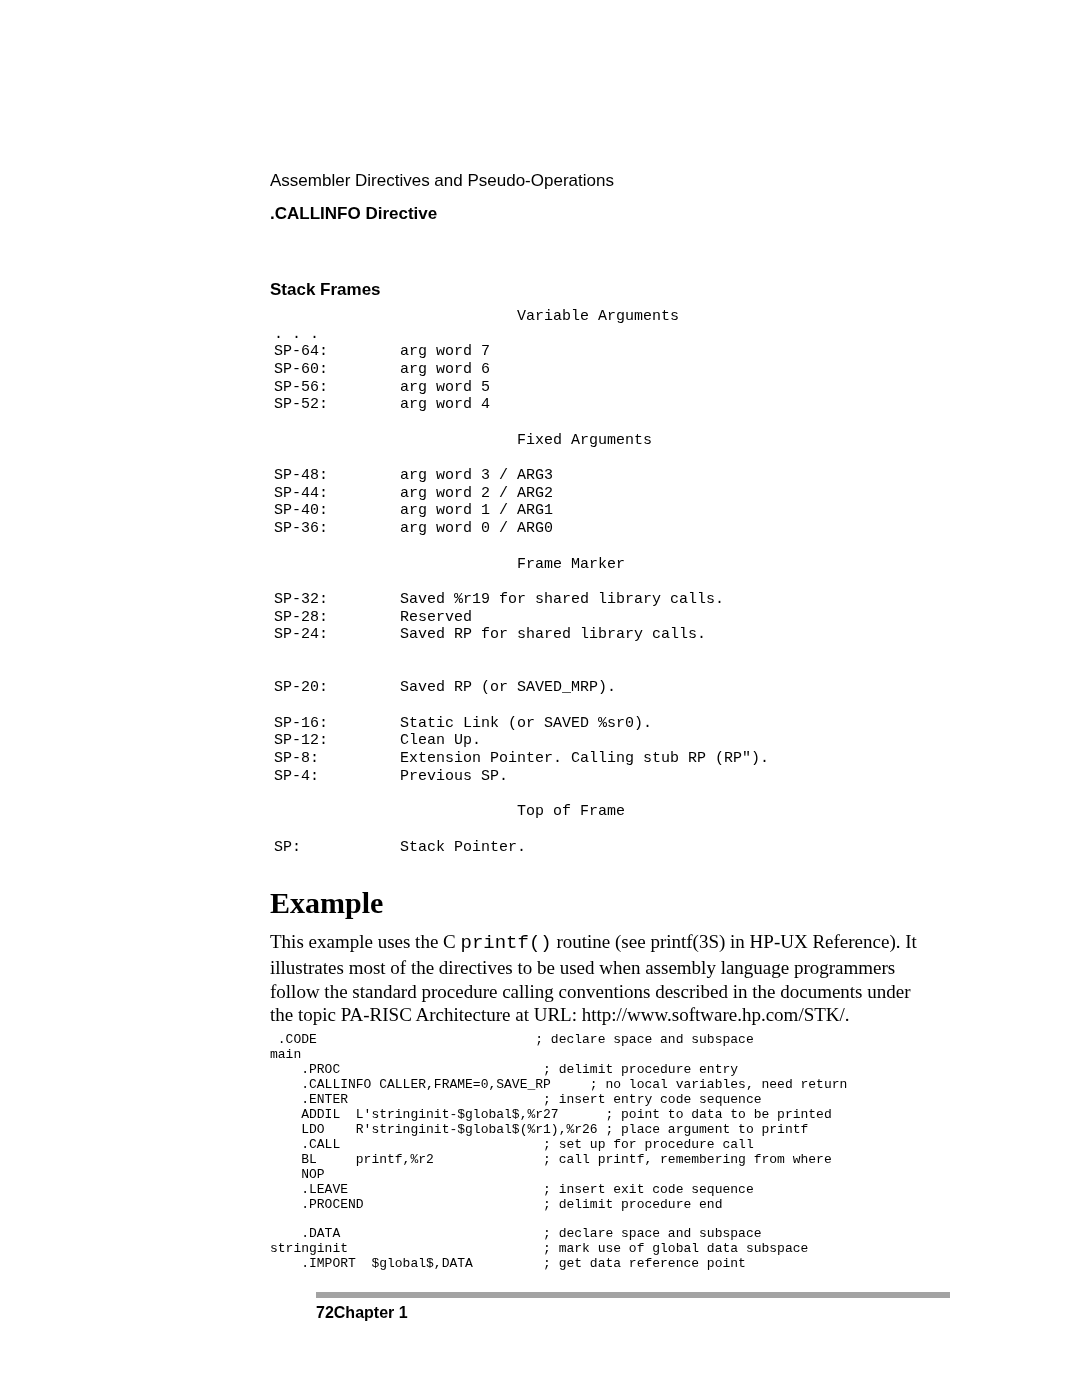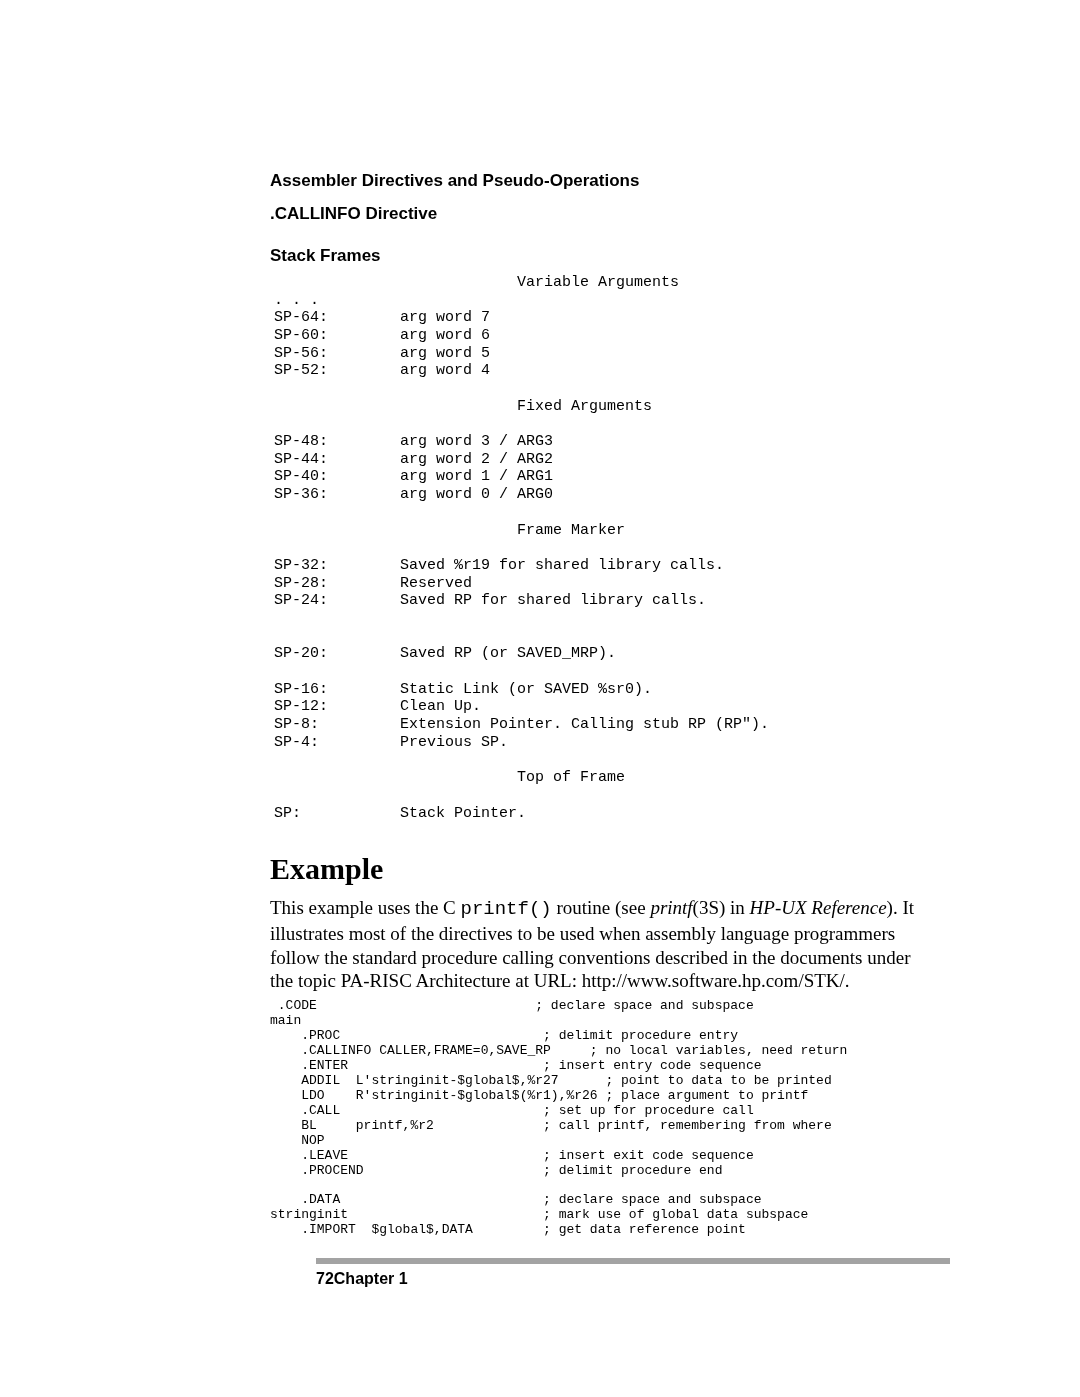--- a/index.html
+++ b/index.html
@@ -15,31 +15,31 @@
     position: relative;
     box-sizing: border-box;
     padding: 170px 130px 60px 270px;
   }
   .header-section {
     font-family: Arial, Helvetica, sans-serif;
     font-size: 17px;
     line-height: 1.35;
   }
   .header-section .line1 {
-    font-weight: 700;
+    font-weight: 400;
   }
   .header-section .line2 {
     font-weight: 700;
     margin-top: 10px;
   }
   .stack-frames-heading {
     font-family: Arial, Helvetica, sans-serif;
     font-weight: 700;
     font-size: 17px;
-    margin-top: 20px;
+    margin-top: 54px;
   }
   pre.stack-frames {
     font-family: "Courier New", Courier, monospace;
     font-size: 15px;
     line-height: 1.18;
     white-space: pre;
     margin: 8px 0 0 4px;
   }
   .example-heading {
     font-family: "Times New Roman", Times, serif;
@@ -51,21 +51,20 @@
     font-family: "Times New Roman", Times, serif;
     font-size: 19px;
     line-height: 1.25;
     margin-top: 10px;
     max-width: 660px;
   }
   .example-paragraph .mono {
     font-family: Liberation Mono, monospace;
   }
   .example-paragraph .ital {
-    font-style: italic;
   }
   pre.code-block {
     font-family: "Courier New", Courier, monospace;
     font-size: 13px;
     line-height: 1.15;
     white-space: pre;
     margin: 6px 0 0 0;
   }
   .footer-rule {
     border-top: 6px solid #a3a3a3;

